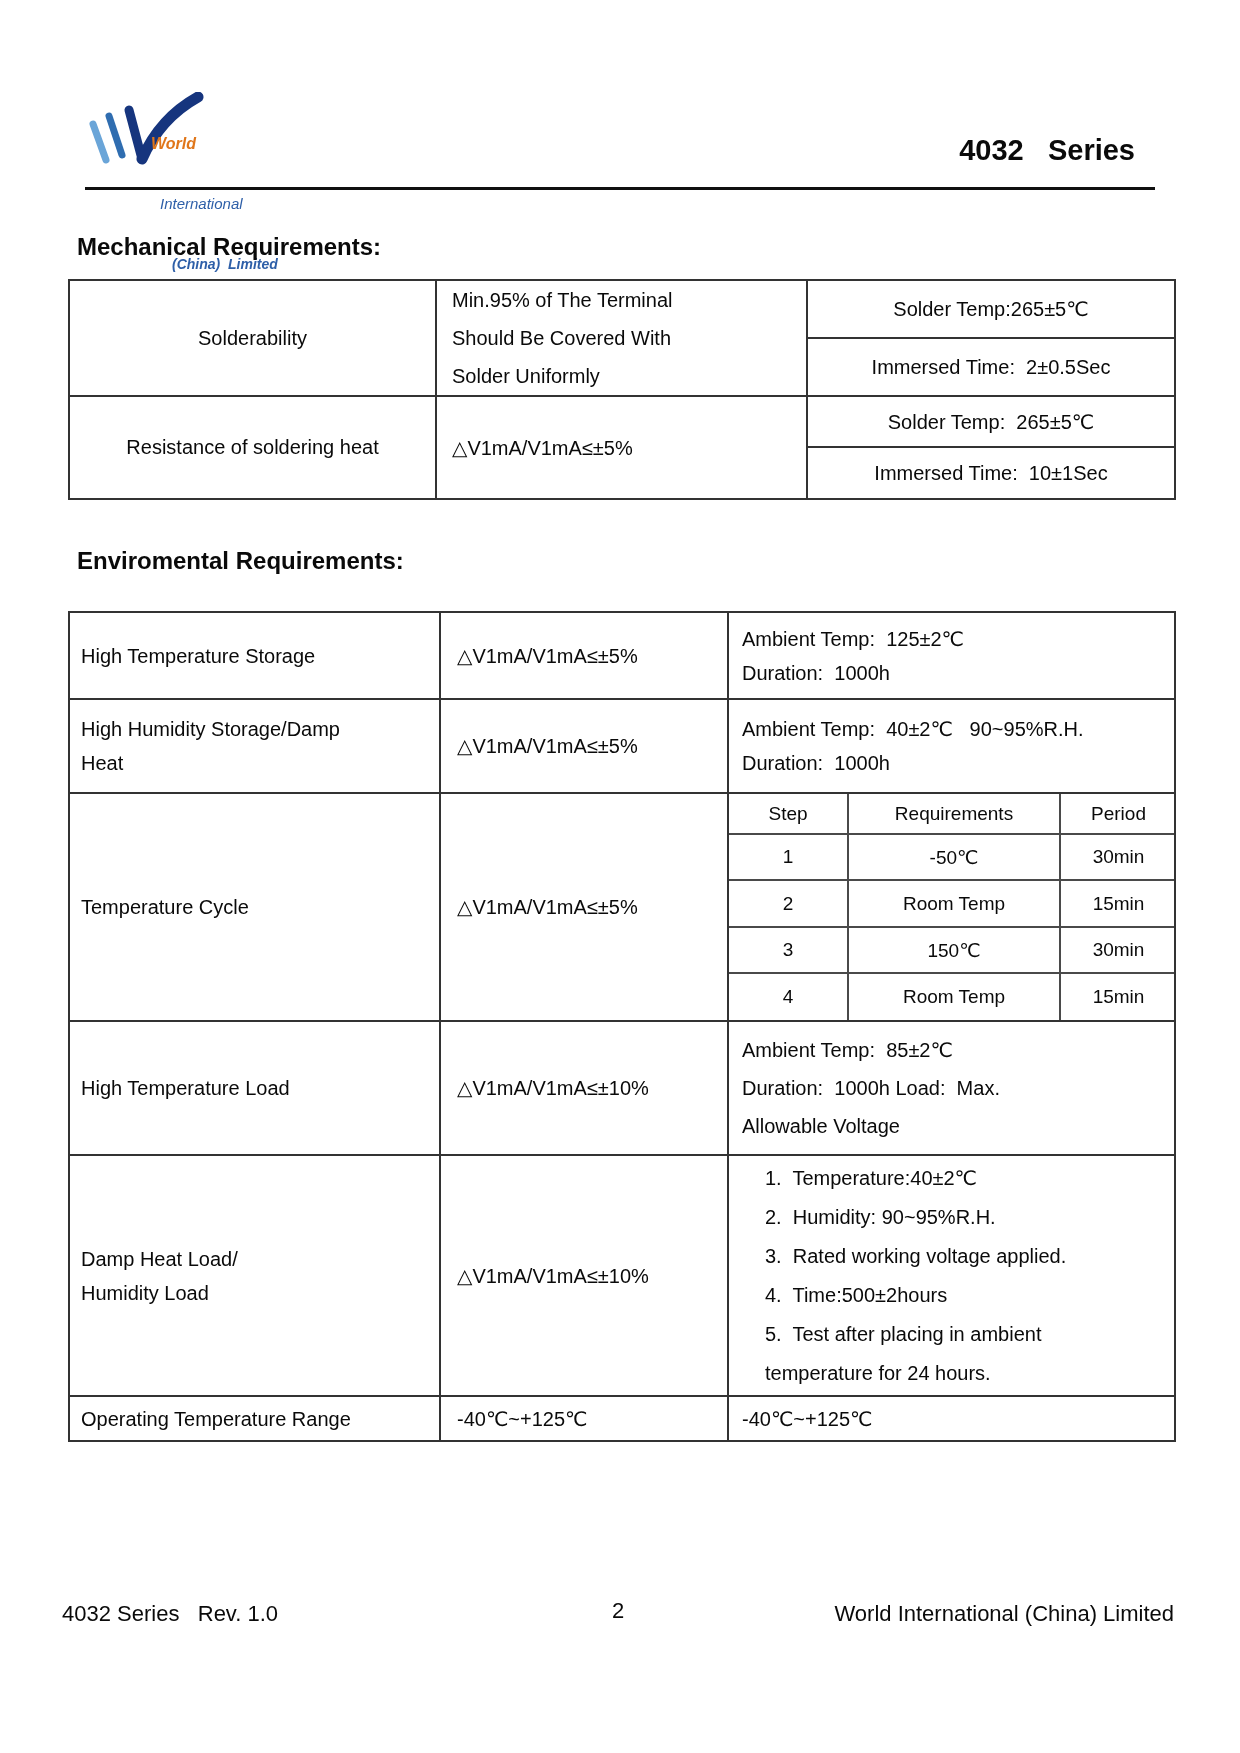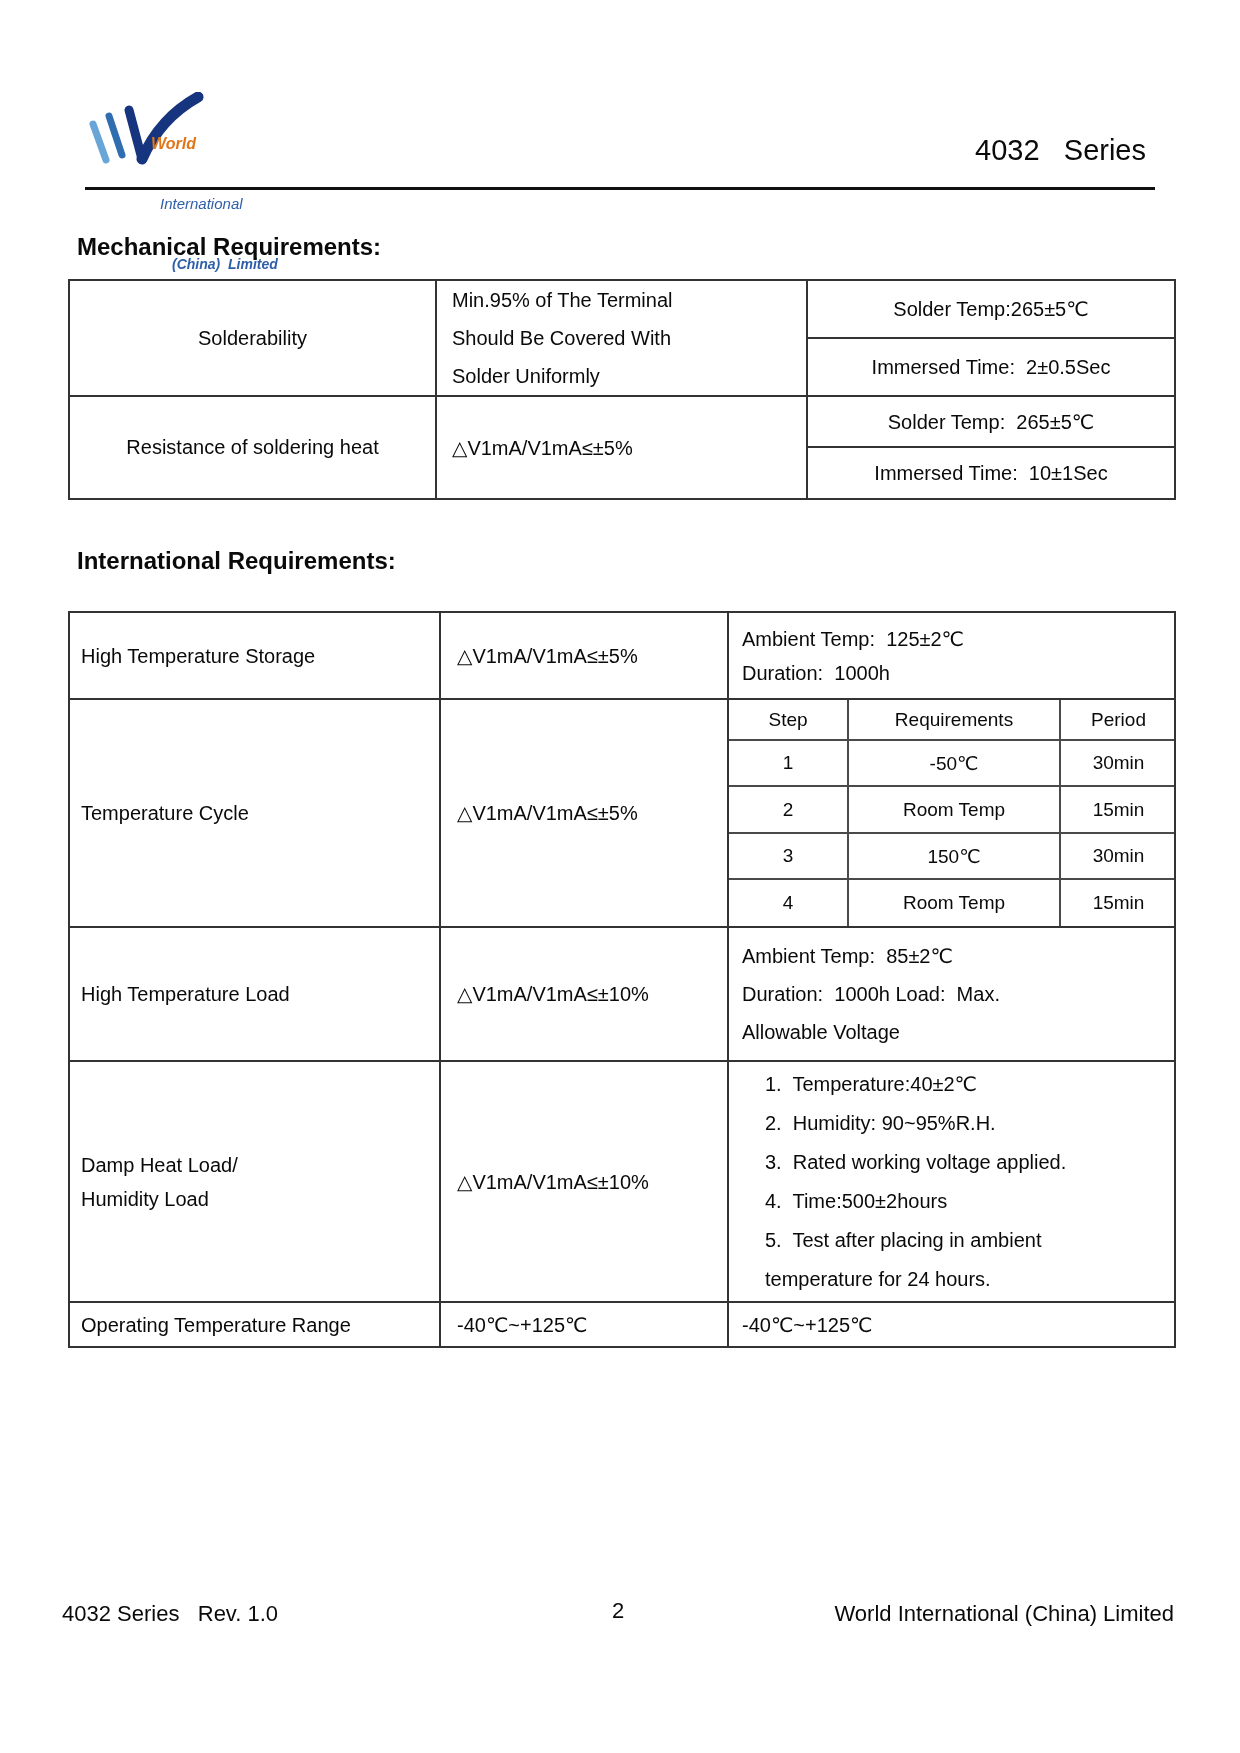--- a/index.html
+++ b/index.html
@@ -6,21 +6,21 @@
   .page{position:relative;width:1240px;height:1753px;background:#fff;overflow:hidden;
         font-family:"Liberation Sans","DejaVu Sans",sans-serif;color:#0a0a0a;}
 
   
   .logo{position:absolute;left:85px;top:88px;width:270px;height:85px;}
   .logo svg{position:absolute;left:0;top:4px;}
   .logo-text{position:absolute;left:66px;top:6px;font-style:italic;line-height:20px;white-space:pre;}
   .logo-line1{color:#e0761a;font-size:16px;font-weight:700;}
   .logo-line2{color:#2e5fa8;font-size:15px;margin-left:9px;}
   .logo-line3{color:#2e5fa8;font-size:14px;margin-left:21px;font-weight:bold;}
-  .series-title{position:absolute;top:134px;right:94px;font-size:29px;font-weight:400;white-space:pre;margin-left:44px;}
+  .series-title{position:absolute;top:134px;right:105px;font-size:29px;font-weight:700;white-space:pre;margin-left:44px;}
   .header-rule{position:absolute;top:187px;left:85px;width:1070px;height:3px;background:#101010;}
 
   
   .sec-heading{position:absolute;left:77px;font-size:24px;font-weight:700;white-space:pre;}
   .h-mech{top:233px;}
   .h-env{top:547px;}
 
   
   table{border-collapse:collapse;table-layout:fixed;}
   .t{position:absolute;left:68px;width:1106px;border:2px solid #333;}
@@ -113,21 +113,21 @@
       </td>
     </tr>
     <tr style="height:52px">
       <td class="c3">
         <div class="cellline">Immersed Time:  10±1Sec</div>
       </td>
     </tr>
   </tbody>
     </table>
 
-  <div class="sec-heading h-env">International Requirements:</div>
+  <div class="sec-heading h-env">Enviromental Requirements:</div>
 
   <table class="t env">
     <colgroup>
         <col style="width:371px">
         <col style="width:288px">
         <col style="width:447px">
       </colgroup>
 
     <tbody>
         <tr style="height:87px">
@@ -137,20 +137,33 @@
       <td class="c2">
         <div class="cellline">△V1mA/V1mA≤±5%</div>
       </td>
       <td class="c3">
         <div class="cellline">Ambient Temp:  125±2℃</div>
         <div class="cellline">Duration:  1000h</div>
       </td>
     </tr>
 
 
+    <tr style="height:94px">
+      <td class="c1">
+        <div class="cellline">High Humidity Storage/Damp</div>
+        <div class="cellline">Heat</div>
+      </td>
+      <td class="c2">
+        <div class="cellline">△V1mA/V1mA≤±5%</div>
+      </td>
+      <td class="c3">
+        <div class="cellline">Ambient Temp:  40±2℃   90~95%R.H.</div>
+        <div class="cellline">Duration:  1000h</div>
+      </td>
+    </tr>
 
     <tr style="height:226px">
       <td class="c1">
         <div class="cellline">Temperature Cycle</div>
       </td>
       <td class="c2">
         <div class="cellline">△V1mA/V1mA≤±5%</div>
       </td>
       <td class="nest-host">
         <table class="nt">

